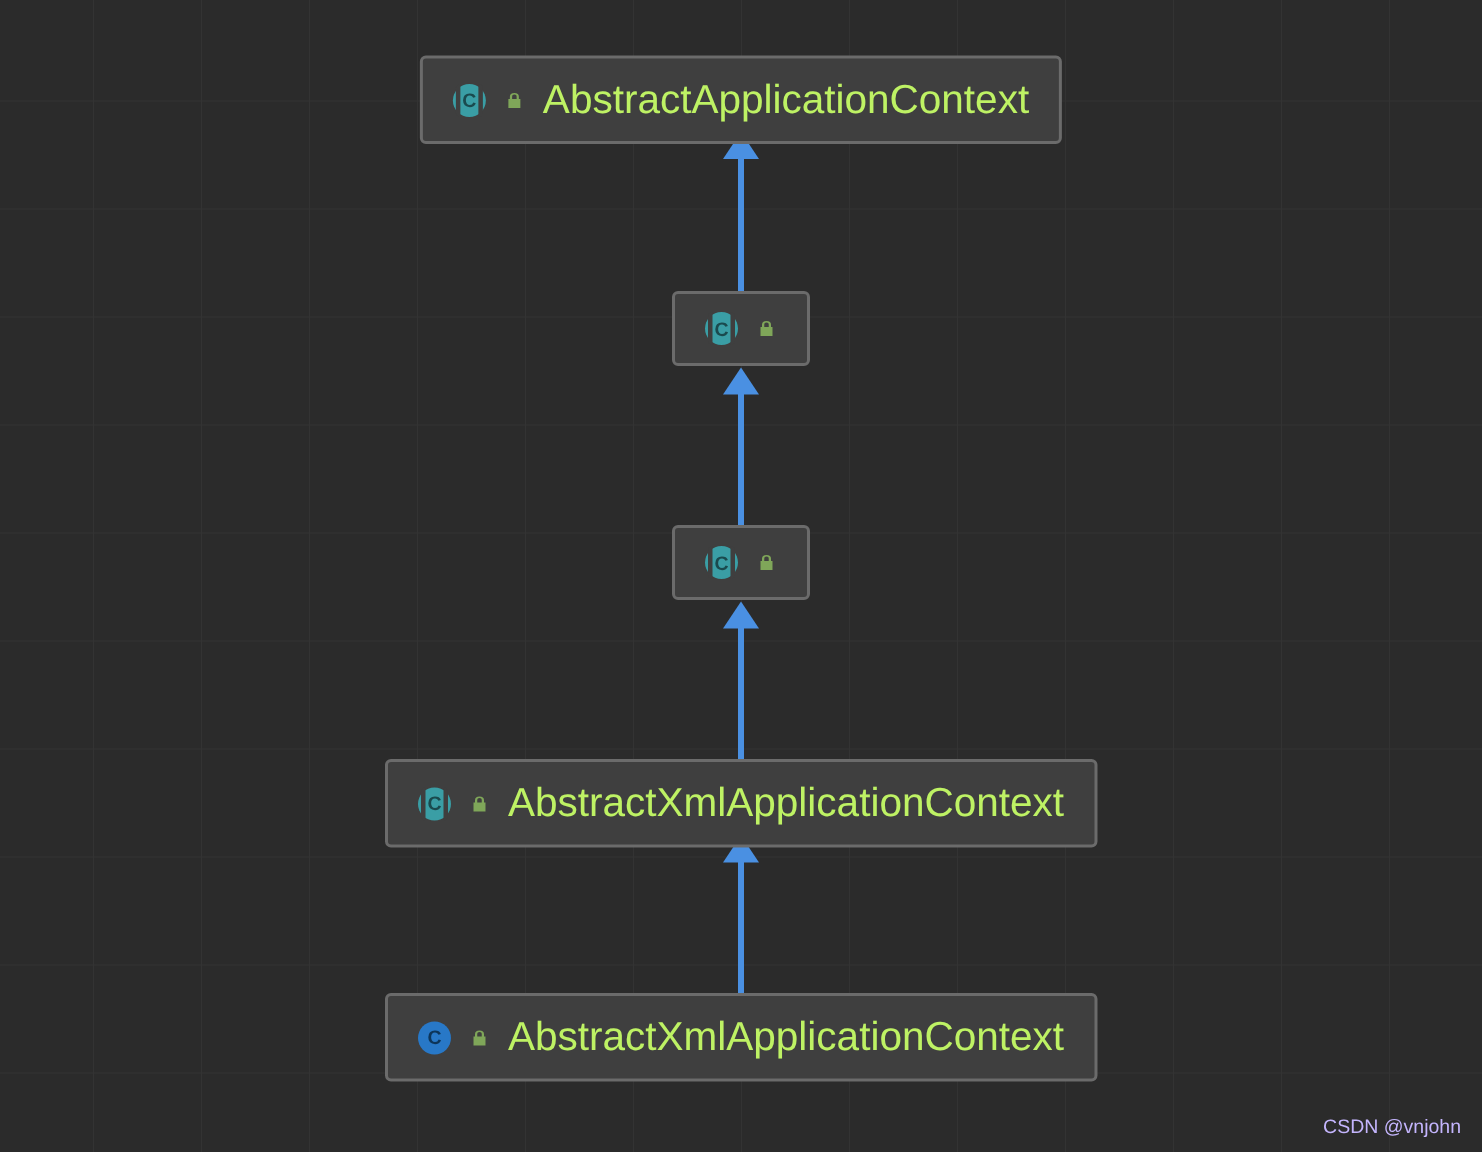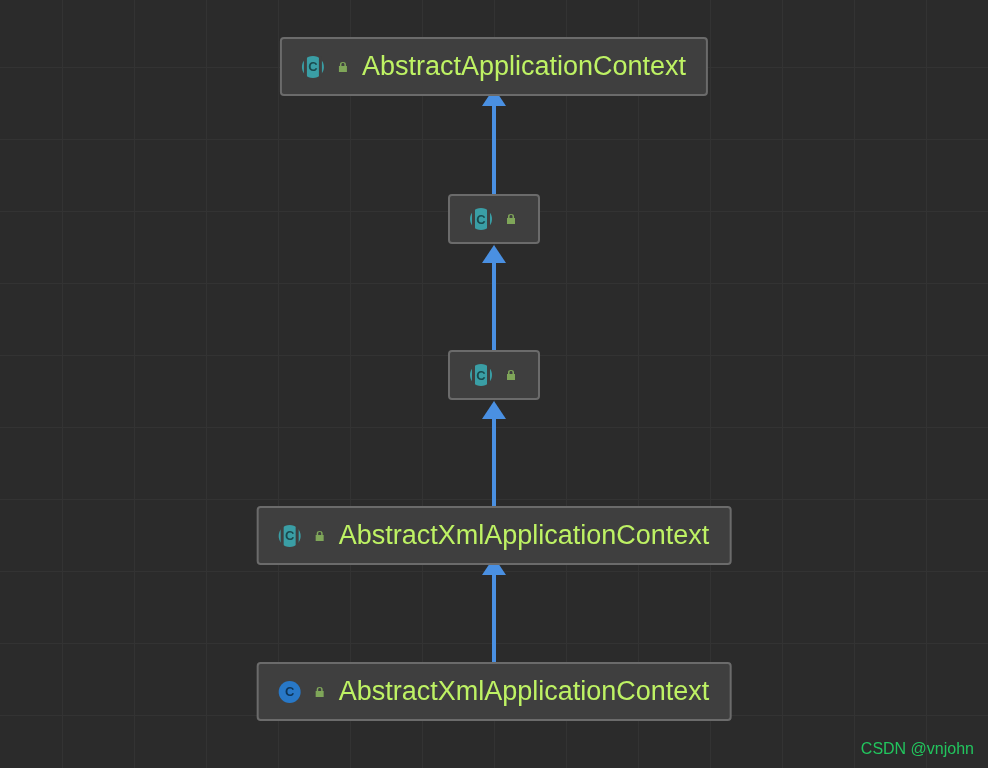--- a/index.html
+++ b/index.html
@@ -97,22 +97,22 @@
       width: 0;
       height: 0;
       border-left: 12px solid transparent;
       border-right: 12px solid transparent;
       border-bottom: 18px solid #4a90e2;
     }
     .watermark {
       position: absolute;
       bottom: 10px;
       right: 14px;
-      color: #22c55e;
-      font-size: 16px;
+      color: #c4b5fd;
+      font-size: 13px;
       font-family: Arial, sans-serif;
     }
     #box-0 { top: 37px; left: 50%; transform: translateX(-50%); }
     #box-1 { top: 194px; left: 50%; transform: translateX(-50%); }
     #box-2 { top: 350px; left: 50%; transform: translateX(-50%); }
     #box-3 { top: 506px; left: 50%; transform: translateX(-50%); }
     #box-4 { top: 662px; left: 50%; transform: translateX(-50%); }
   </style>
 </head>
 <body>

